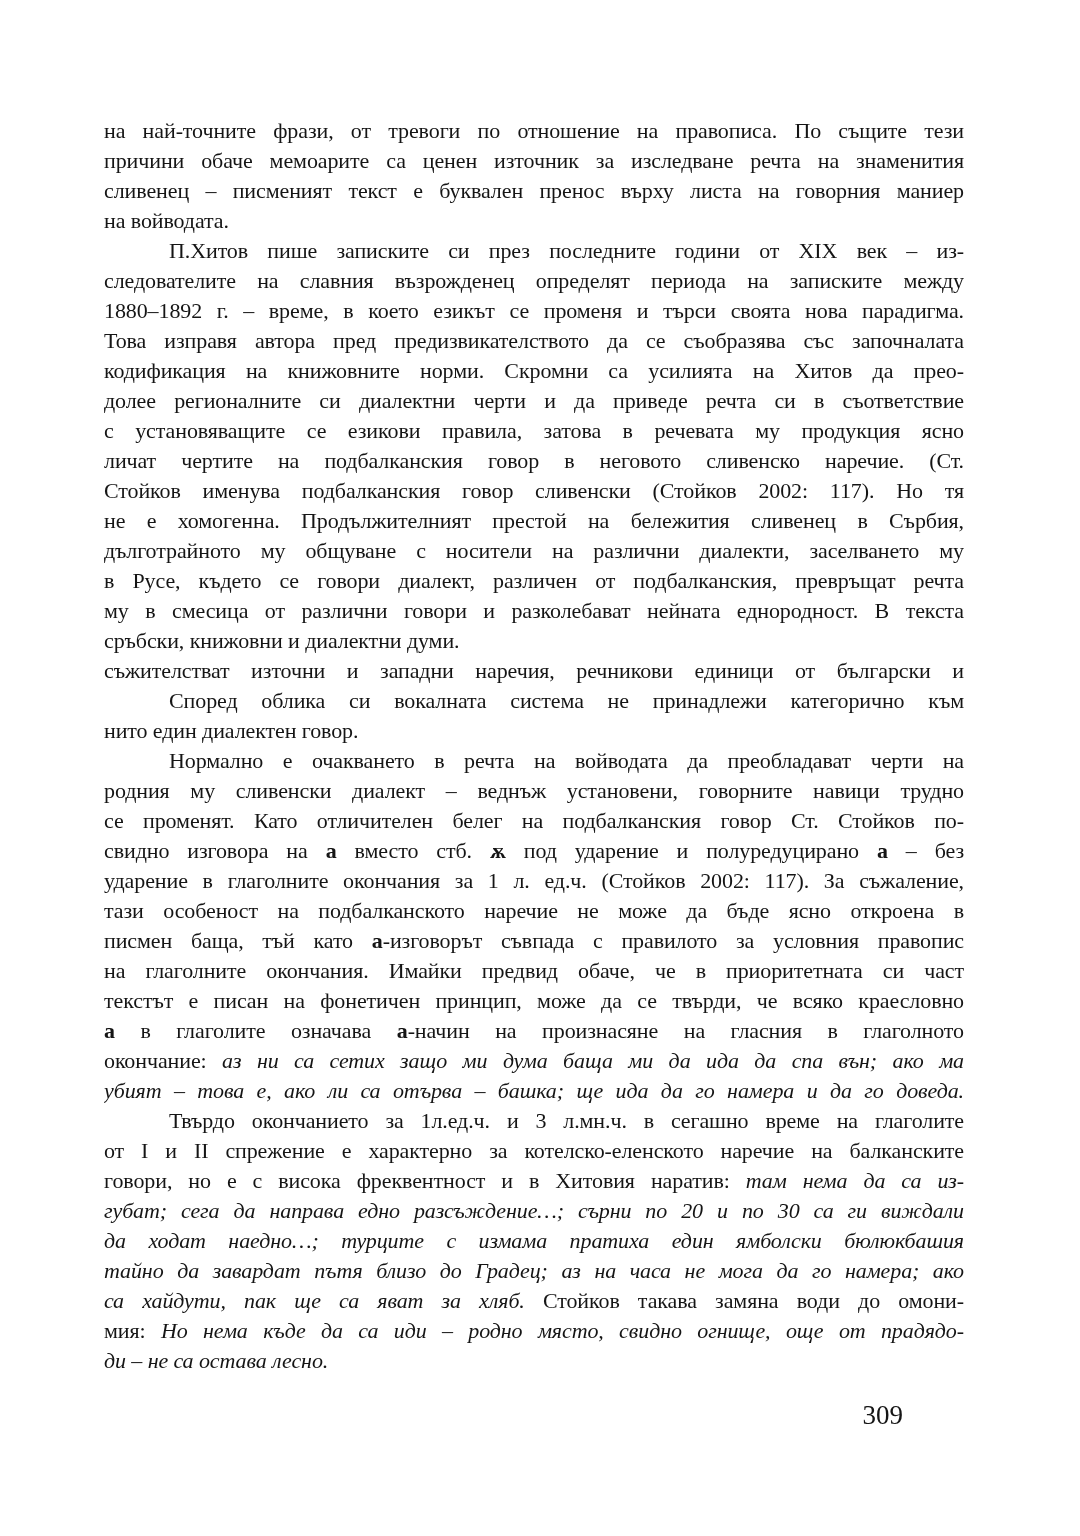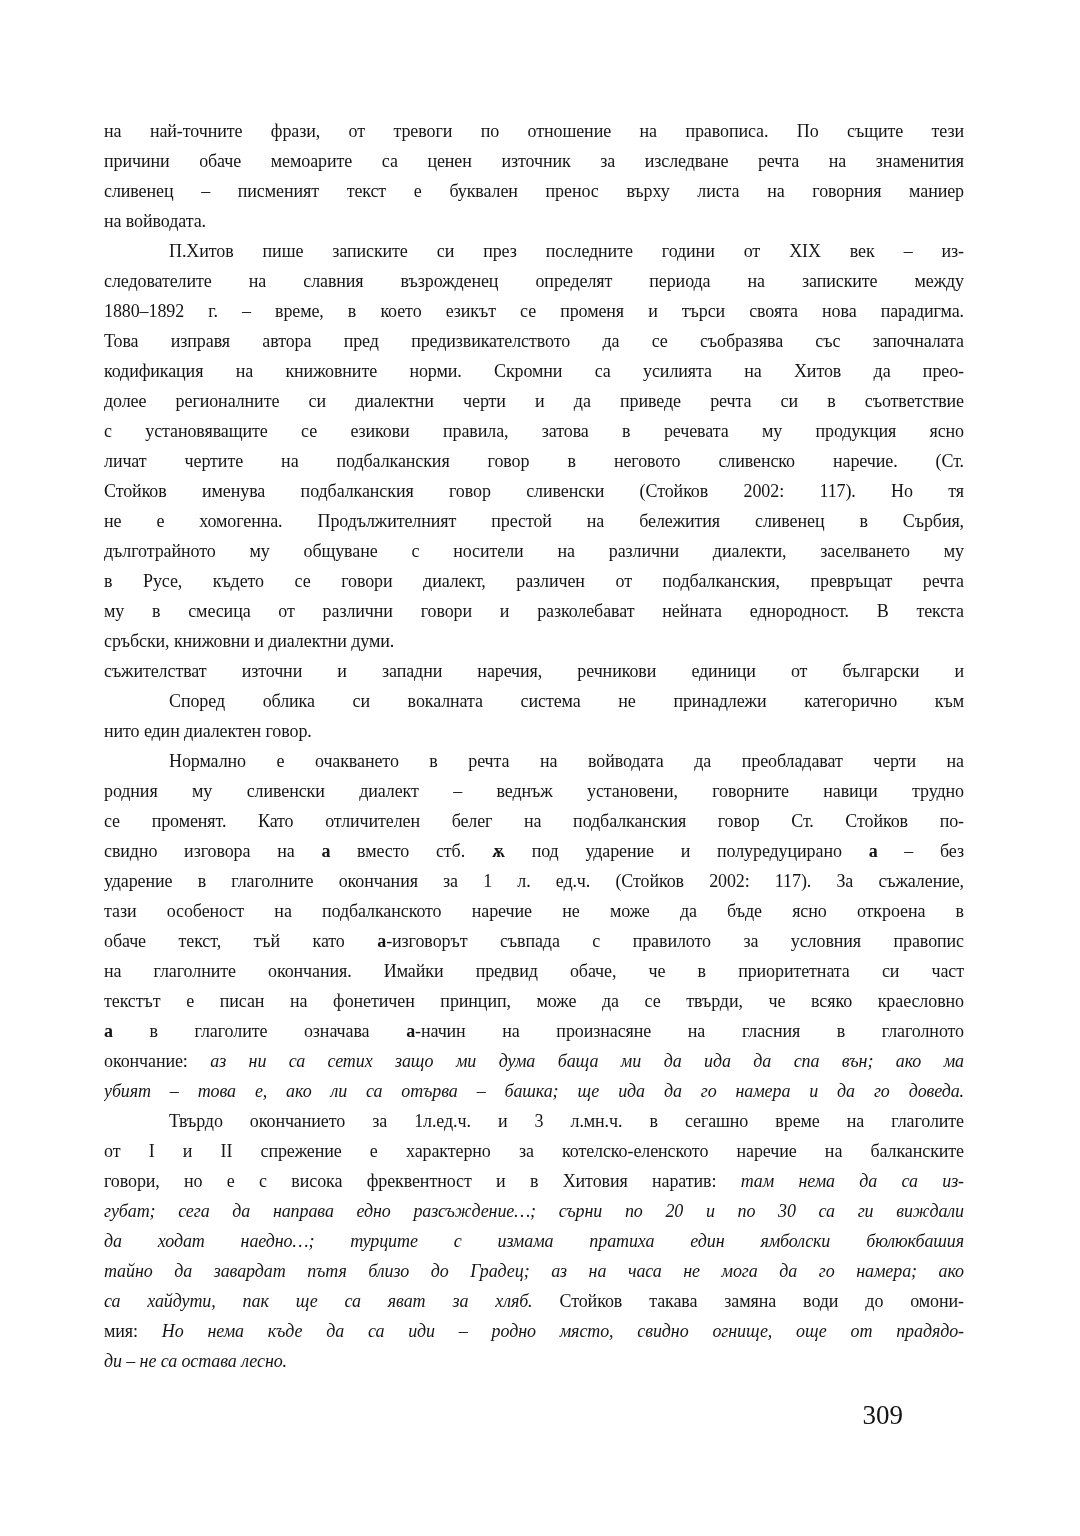--- a/index.html
+++ b/index.html
@@ -17,21 +17,21 @@
     font-family: "Liberation Serif", "DejaVu Serif", serif;
     overflow: hidden;
   }
   .text-block {
     position: absolute;
     left: 104px;
     top: 116px;
     width: 860px;
   }
   .line {
-    font-size: 18px;
+    font-size: 22px;
     line-height: 30px;
     height: 30px;
     text-align: justify;
     text-align-last: left;
     letter-spacing: -0.1px;
     white-space: normal;
     overflow: hidden;
   }
   .line.just {
     text-align-last: justify;
@@ -75,21 +75,21 @@
       <div class="line"><span class="seg-r">сръбски, книжовни и диалектни думи.</span></div>
       <div class="line just"><span class="seg-r">съжителстват източни и западни наречия, речникови единици от български и</span></div>
       <div class="line indent just"><span class="seg-r">Според облика си вокалната система не принадлежи категорично към</span></div>
       <div class="line"><span class="seg-r">нито един диалектен говор.</span></div>
       <div class="line indent just"><span class="seg-r">Нормално е очакването в речта на войводата да преобладават черти на</span></div>
       <div class="line just"><span class="seg-r">родния му сливенски диалект – веднъж установени, говорните навици трудно</span></div>
       <div class="line just"><span class="seg-r">се променят. Като отличителен белег на подбалканския говор Ст. Стойков по-</span></div>
       <div class="line just"><span class="seg-r">свидно изговора на </span><span class="seg-b">а</span><span class="seg-r"> вместо стб. </span><span class="seg-b">ѫ</span><span class="seg-r"> под ударение и полуредуцирано </span><span class="seg-b">а</span><span class="seg-r"> – без</span></div>
       <div class="line just"><span class="seg-r">ударение в глаголните окончания за 1 л. ед.ч. (Стойков 2002: 117). За съжаление,</span></div>
       <div class="line just"><span class="seg-r">тази особеност на подбалканското наречие не може да бъде ясно откроена в</span></div>
-      <div class="line just"><span class="seg-r">обаче текст, тъй като </span><span class="seg-b">а</span><span class="seg-r">-изговорът съвпада с правилото за условния правопис</span></div>
+      <div class="line just"><span class="seg-r">писмен баща, тъй като </span><span class="seg-b">а</span><span class="seg-r">-изговорът съвпада с правилото за условния правопис</span></div>
       <div class="line just"><span class="seg-r">на глаголните окончания. Имайки предвид обаче, че в приоритетната си част</span></div>
       <div class="line just"><span class="seg-r">текстът е писан на фонетичен принцип, може да се твърди, че всяко краесловно</span></div>
       <div class="line just"><span class="seg-b">а</span><span class="seg-r"> в глаголите означава </span><span class="seg-b">а</span><span class="seg-r">-начин на произнасяне на гласния в глаголното</span></div>
       <div class="line just"><span class="seg-r">окончание: </span><span class="seg-i">аз ни са сетих защо ми дума баща ми да ида да спа вън; ако ма</span></div>
       <div class="line just"><span class="seg-i">убият – това е, ако ли са отърва – башка; ще ида да го намера и да го доведа.</span></div>
       <div class="line indent just"><span class="seg-r">Твърдо окончанието за 1л.ед.ч. и 3 л.мн.ч. в сегашно време на глаголите</span></div>
       <div class="line just"><span class="seg-r">от I и II спрежение е характерно за котелско-еленското наречие на балканските</span></div>
       <div class="line just"><span class="seg-r">говори, но е с висока фреквентност и в Хитовия наратив: </span><span class="seg-i">там нема да са из-</span></div>
       <div class="line just"><span class="seg-i">губат; сега да направа едно разсъждение…; сърни по 20 и по 30 са ги виждали</span></div>
       <div class="line just"><span class="seg-i">да ходат наедно…; турците с измама пратиха един ямболски бюлюкбашия</span></div>

